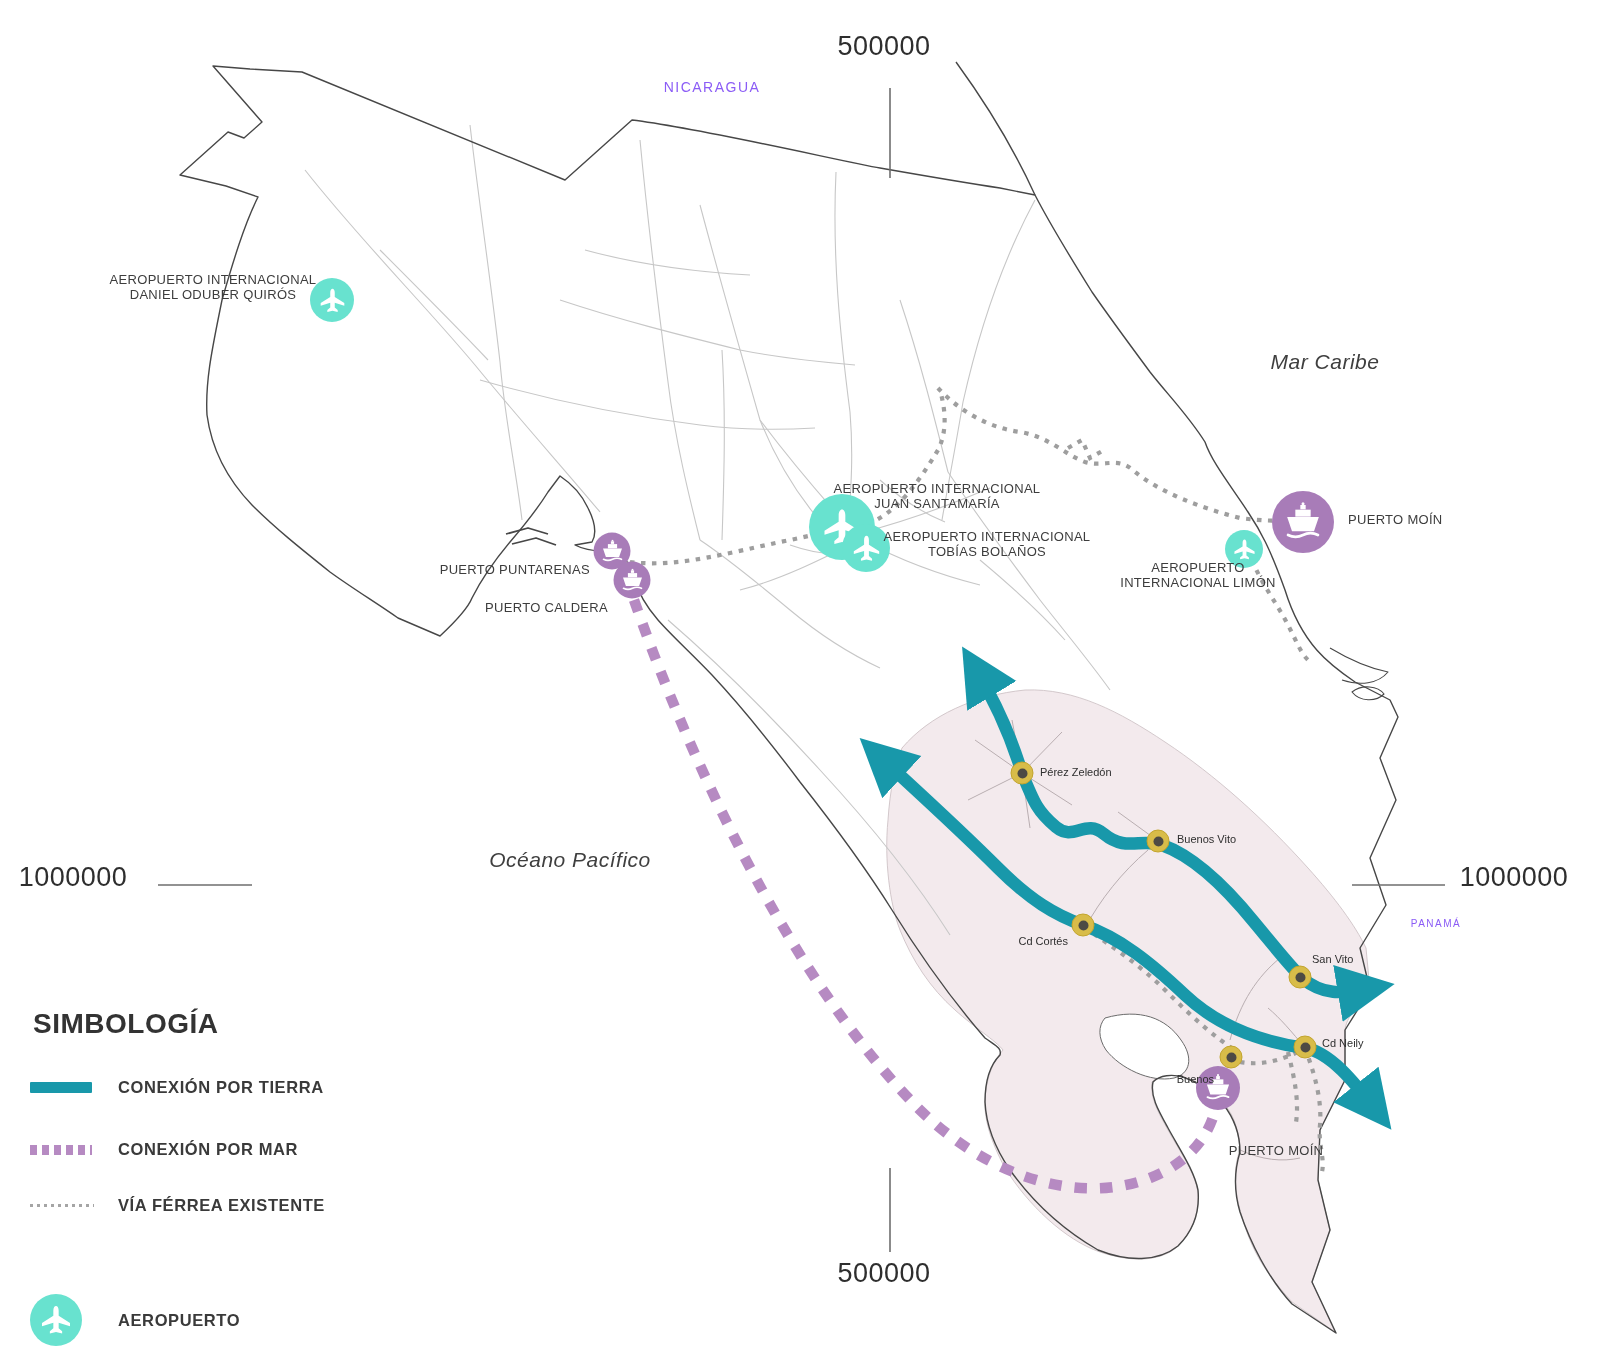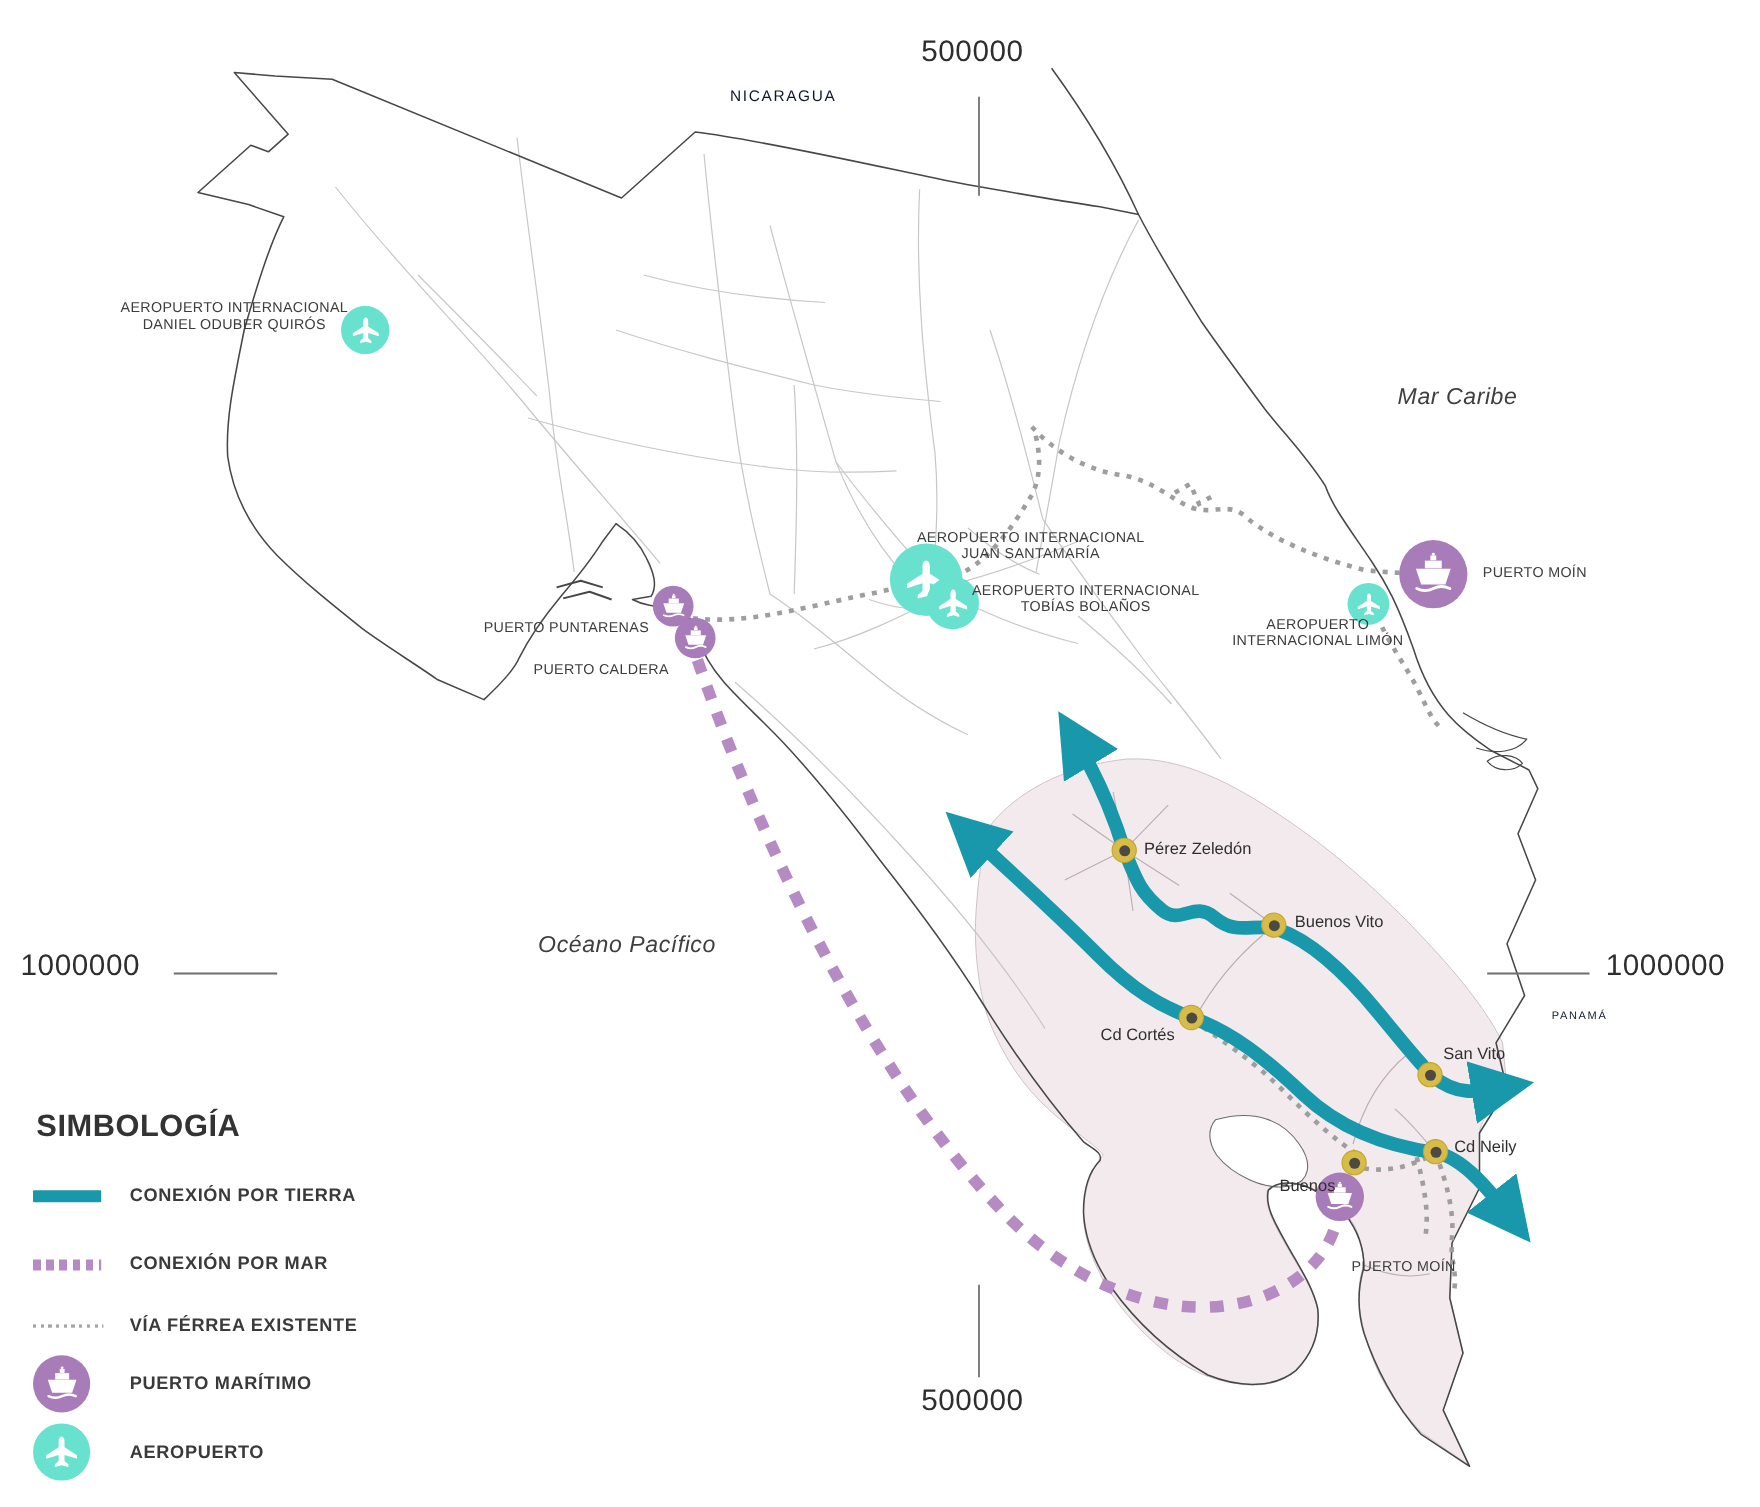--- a/index.html
+++ b/index.html
@@ -5,25 +5,25 @@
   html,body{margin:0;padding:0;background:#ffffff;}
   #stage{position:relative;width:1600px;height:1370px;background:#ffffff;overflow:hidden;
          font-family:"Liberation Sans", sans-serif;color:#3b3b3b;}
   #basemap{position:absolute;left:0;top:0;width:1600px;height:1370px;}
 
   .lbl{position:absolute;transform:translate(-50%,-50%);white-space:pre-line;text-align:center;
        color:#3c3c3c;line-height:1.18;}
   .lbl.left{transform:translate(0,-50%);text-align:left;}
   .lbl.rightal{transform:translate(-100%,-50%);text-align:right;margin-top:16px;}
   .coord{font-size:27px;color:#2e2e2e;letter-spacing:.5px;}
-  .country{font-size:14px;letter-spacing:1.5px;color:#0f172a;}
+  .country{font-size:14px;letter-spacing:1.5px;color:#8b5cf6;}
   .country.small{font-size:10px;}
   .water{font-family:Liberation Sans, sans-serif;font-style:italic;font-size:21px;color:#3f3f3f;letter-spacing:.5px;}
   .poi{font-size:13px;letter-spacing:.3px;color:#3d3d3d;}
-  .city{font-size:15px;color:#2f2f2f;}
+  .city{font-size:11px;color:#2f2f2f;}
 
   .icon{position:absolute;transform:translate(-50%,-50%);border-radius:50%;
         display:flex;align-items:center;justify-content:center;}
   .icon svg{display:block;}
   .icon.airport{background:#68e2cf;}
   .icon.port{background:#a87cb8;}
 
   .city-dot{position:absolute;width:21px;height:21px;border-radius:50%;
             background:#d8bc49;border:1.5px solid #c3a52e;transform:translate(-50%,-50%);
             display:flex;align-items:center;justify-content:center;}
@@ -249,30 +249,20 @@
       <div class="lg-label">CONEXIÓN POR MAR</div>
     </div>
 
     <div class="lg-row" style="top:196px">
       <div class="lg-swatch">
           <div class="sw-ferrea"></div>
         </div>
       <div class="lg-label">VÍA FÉRREA EXISTENTE</div>
     </div>
 
-    <div class="lg-row" style="top:232px">
-      <div class="lg-swatch">
-        <div class="lg-circle" style="width:52px;height:52px;background:#a87cb8">
-          <svg width="33" height="33">
-              <use href="#ship" width="33" height="33"></use>
-            </svg>
-        </div>
-      </div>
-      <div class="lg-label">PUERTO MARÍTIMO</div>
-    </div>
 
     <div class="lg-row" style="top:294px">
       <div class="lg-swatch">
         <div class="lg-circle" style="width:52px;height:52px;background:#68e2cf">
           <svg width="32" height="32">
               <use href="#plane" width="32" height="32"></use>
             </svg>
         </div>
       </div>
       <div class="lg-label">AEROPUERTO</div>

